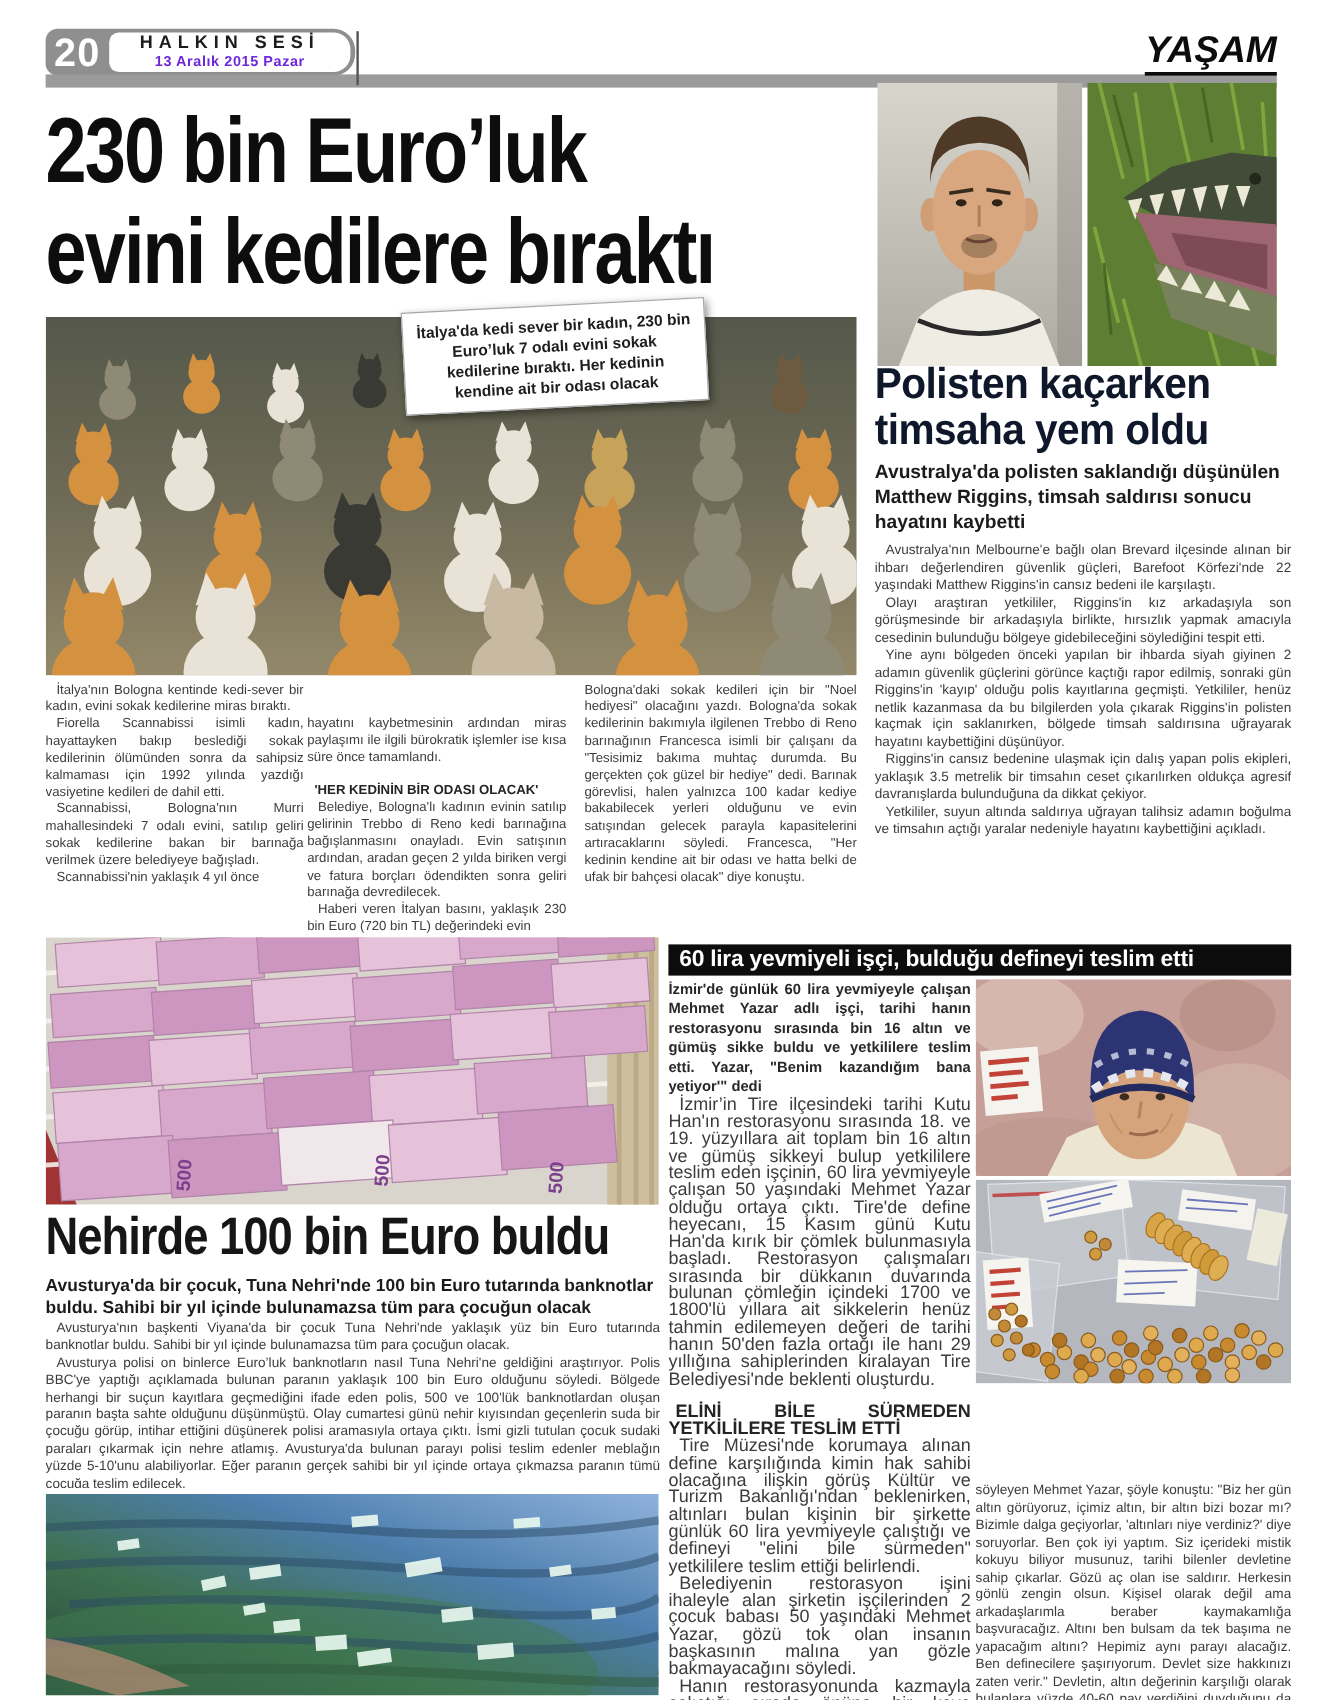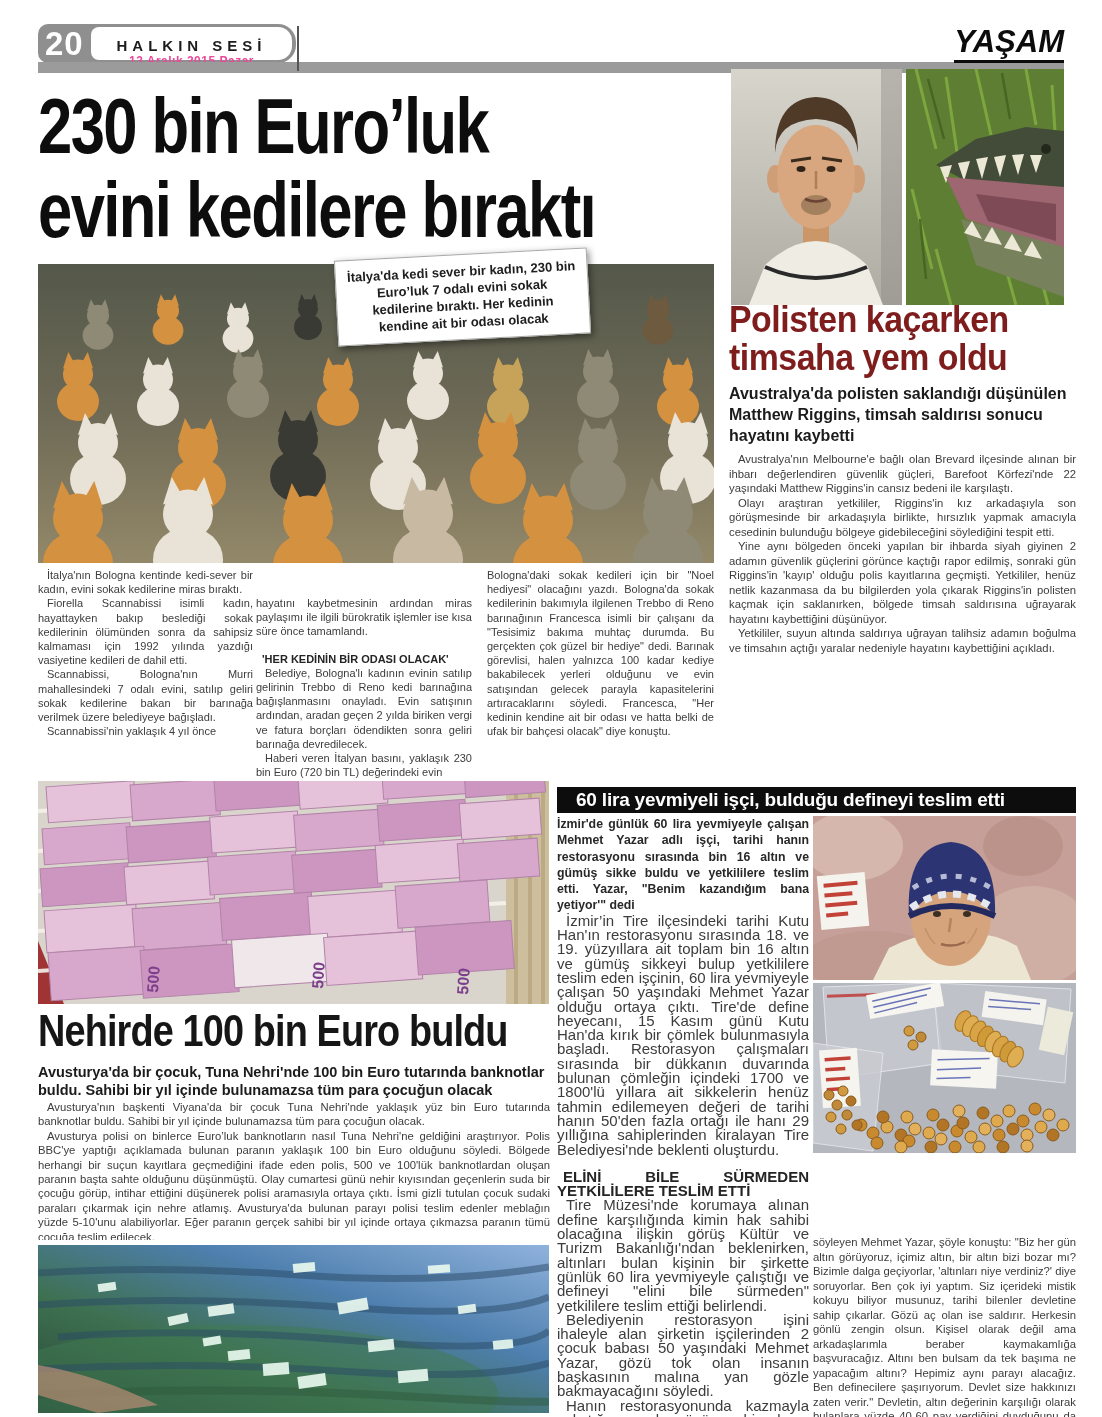--- a/index.html
+++ b/index.html
@@ -5,32 +5,32 @@
   html,body{margin:0;padding:0;background:#ffffff;}
   .page{position:relative;width:1102px;height:1417px;background:#fff;overflow:hidden;
         font-family:"Liberation Sans",sans-serif;color:#3c3c3c;}
   .abs{position:absolute;}
   p{margin:0;}
 
   
   .h-strip{left:38px;top:62px;width:1026px;height:11px;background:#9b9b9b;}
   .h-tab{left:38px;top:24px;width:258px;height:39px;background:#8f8f8f;border-radius:10px 18px 18px 10px;}
   .h-num{position:absolute;left:7px;top:1px;font-size:33px;font-weight:bold;color:#fff;line-height:38px;letter-spacing:1px;text-align:center;}
-  .h-panel{position:absolute;left:53px;top:3px;right:4px;bottom:3px;background:#fff;border-radius:8px 14px 14px 8px;padding-top:11px;box-sizing:border-box;}
+  .h-panel{position:absolute;left:53px;top:3px;right:4px;bottom:3px;background:#fff;border-radius:8px 14px 14px 8px;padding-top:1px;box-sizing:border-box;}
   .h-mast{font-size:15px;font-weight:bold;letter-spacing:5px;color:#1c1c1c;text-align:center;line-height:16px;}
-  .h-date{font-size:12px;font-weight:bold;color:#ec4899;text-align:center;letter-spacing:.5px;line-height:14px;}
+  .h-date{font-size:12px;font-weight:bold;color:#6d28d9;text-align:center;letter-spacing:.5px;line-height:14px;}
   .h-div{left:297px;top:26px;width:2px;height:45px;background:#555;}
   .h-section{right:38px;top:25px;font-size:31px;font-style:italic;font-weight:bold;color:#0c0c0c;
              border-bottom:3px solid #0c0c0c;padding-bottom:1px;line-height:34px;}
 
   
   .hl-main{left:38px;top:84px;color:#0d0d0d;font-weight:bold;}
   .hl-main .l{font-size:77px;line-height:84px;letter-spacing:-2px;white-space:nowrap;
               transform:scaleX(.80);transform-origin:0 0;}
-  .hl-croc{left:729px;top:301px;color:#7f1d1d;font-weight:bold;}
+  .hl-croc{left:729px;top:301px;color:#0f172a;font-weight:bold;}
   .hl-croc .l{font-size:36px;line-height:38px;white-space:nowrap;transform:scaleX(.94);transform-origin:0 0;letter-spacing:-.5px;}
   .hl-euro{left:38px;top:1008px;color:#161616;font-weight:bold;font-size:44px;line-height:46px;white-space:nowrap;
            transform:scaleX(.86);transform-origin:0 0;letter-spacing:-1px;}
 
   
   .sub{font-weight:bold;color:#1b1b1b;}
   .sub-croc{left:729px;top:383px;width:347px;font-size:16px;line-height:21px;}
   .sub-euro{left:38px;top:1063px;width:512px;font-size:14.5px;line-height:18px;}
 
   
@@ -40,21 +40,21 @@
   .bt .bsub{font-weight:bold;color:#242424;margin-top:13px;text-indent:6px;}
   .cats-col{top:568px;height:210px;overflow:hidden;}
   #cats-col1{left:38px;width:215px;}
   #cats-col2{left:256px;width:216px;margin-top:28px;}
   #cats-col3{left:487px;width:227px;}
   .croc-body{left:729px;top:452px;width:347px;height:322px;overflow:hidden;font-size:11.3px;line-height:14.5px;}
   .euro-body{left:38px;top:1100px;width:512px;height:140px;overflow:hidden;font-size:11.3px;line-height:14.4px;}
 
   
   .banner{left:557px;top:787px;width:519px;height:26px;background:#0d0d0d;color:#fff;font-weight:bold;
-          font-size:19px;line-height:26px;padding-left:19px;box-sizing:border-box;white-space:nowrap;letter-spacing:-.2px;}
+          font-size:19px;line-height:26px;padding-left:9px;box-sizing:border-box;white-space:nowrap;letter-spacing:-.2px;}
   .t-left{left:557px;top:816px;width:252px;height:601px;overflow:hidden;}
   .t-intro{font-size:12.3px;font-weight:bold;line-height:16.3px;color:#282828;text-align:justify;}
   .t-bodyl{font-size:15px;line-height:14.3px;}
   .t-right-text{left:813px;top:1213px;width:263px;height:260px;overflow:hidden;font-size:11.3px;line-height:14.5px;margin-top:22px;}
 
   
   .photo{overflow:hidden;}
   .photo svg{display:block;width:100%;height:100%;}
   #photo-cats{left:38px;top:264px;width:676px;height:299px;}
   #photo-mugshot{left:731px;top:69px;width:171px;height:236px;}
@@ -226,20 +226,21 @@
 
   <div class="abs hl-croc">
     <div class="l">Polisten kaçarken</div>
     <div class="l">timsaha yem oldu</div>
   </div>
   <div class="abs sub sub-croc">Avustralya'da polisten saklandığı düşünülen Matthew Riggins, timsah saldırısı sonucu hayatını kaybetti</div>
   <div class="abs bt croc-body">
     <p>Avustralya'nın Melbourne'e bağlı olan Brevard ilçesinde alınan bir ihbarı değerlendiren güvenlik güçleri, Barefoot Körfezi'nde 22 yaşındaki Matthew Riggins'in cansız bedeni ile karşılaştı.</p>
     <p>Olayı araştıran yetkililer, Riggins'in kız arkadaşıyla son görüşmesinde bir arkadaşıyla birlikte,  hırsızlık yapmak amacıyla cesedinin bulunduğu bölgeye gidebileceğini söylediğini tespit etti.</p>
     <p>Yine aynı bölgeden önceki yapılan bir ihbarda siyah giyinen 2 adamın güvenlik güçlerini görünce kaçtığı rapor edilmiş, sonraki gün Riggins'in 'kayıp' olduğu polis kayıtlarına geçmişti. Yetkililer, henüz netlik kazanmasa da bu bilgilerden yola çıkarak Riggins'in polisten kaçmak için saklanırken, bölgede timsah saldırısına uğrayarak hayatını kaybettiğini düşünüyor.</p>
+    <p>Riggins'in cansız bedenine ulaşmak için dalış yapan polis ekipleri, yaklaşık 3.5 metrelik bir timsahın ceset çıkarılırken oldukça agresif davranışlarda bulunduğuna da dikkat çekiyor.</p>
     <p>Yetkililer, suyun altında saldırıya uğrayan talihsiz adamın boğulma ve timsahın açtığı yaralar nedeniyle hayatını kaybettiğini açıkladı.</p>
   </div>
 
   <div class="abs photo" id="photo-euro">
     <svg viewBox="0 0 511 223" preserveAspectRatio="none">
       <rect width="511" height="223" fill="#d9d5cc"></rect>
       <rect x="468" width="43" height="223" fill="#cdbf9e"></rect>
       <g stroke="#b5a27b" stroke-width="4" opacity=".7">
         <path d="M478,0 L478,223"></path>
           <path d="M492,0 L492,223"></path>

